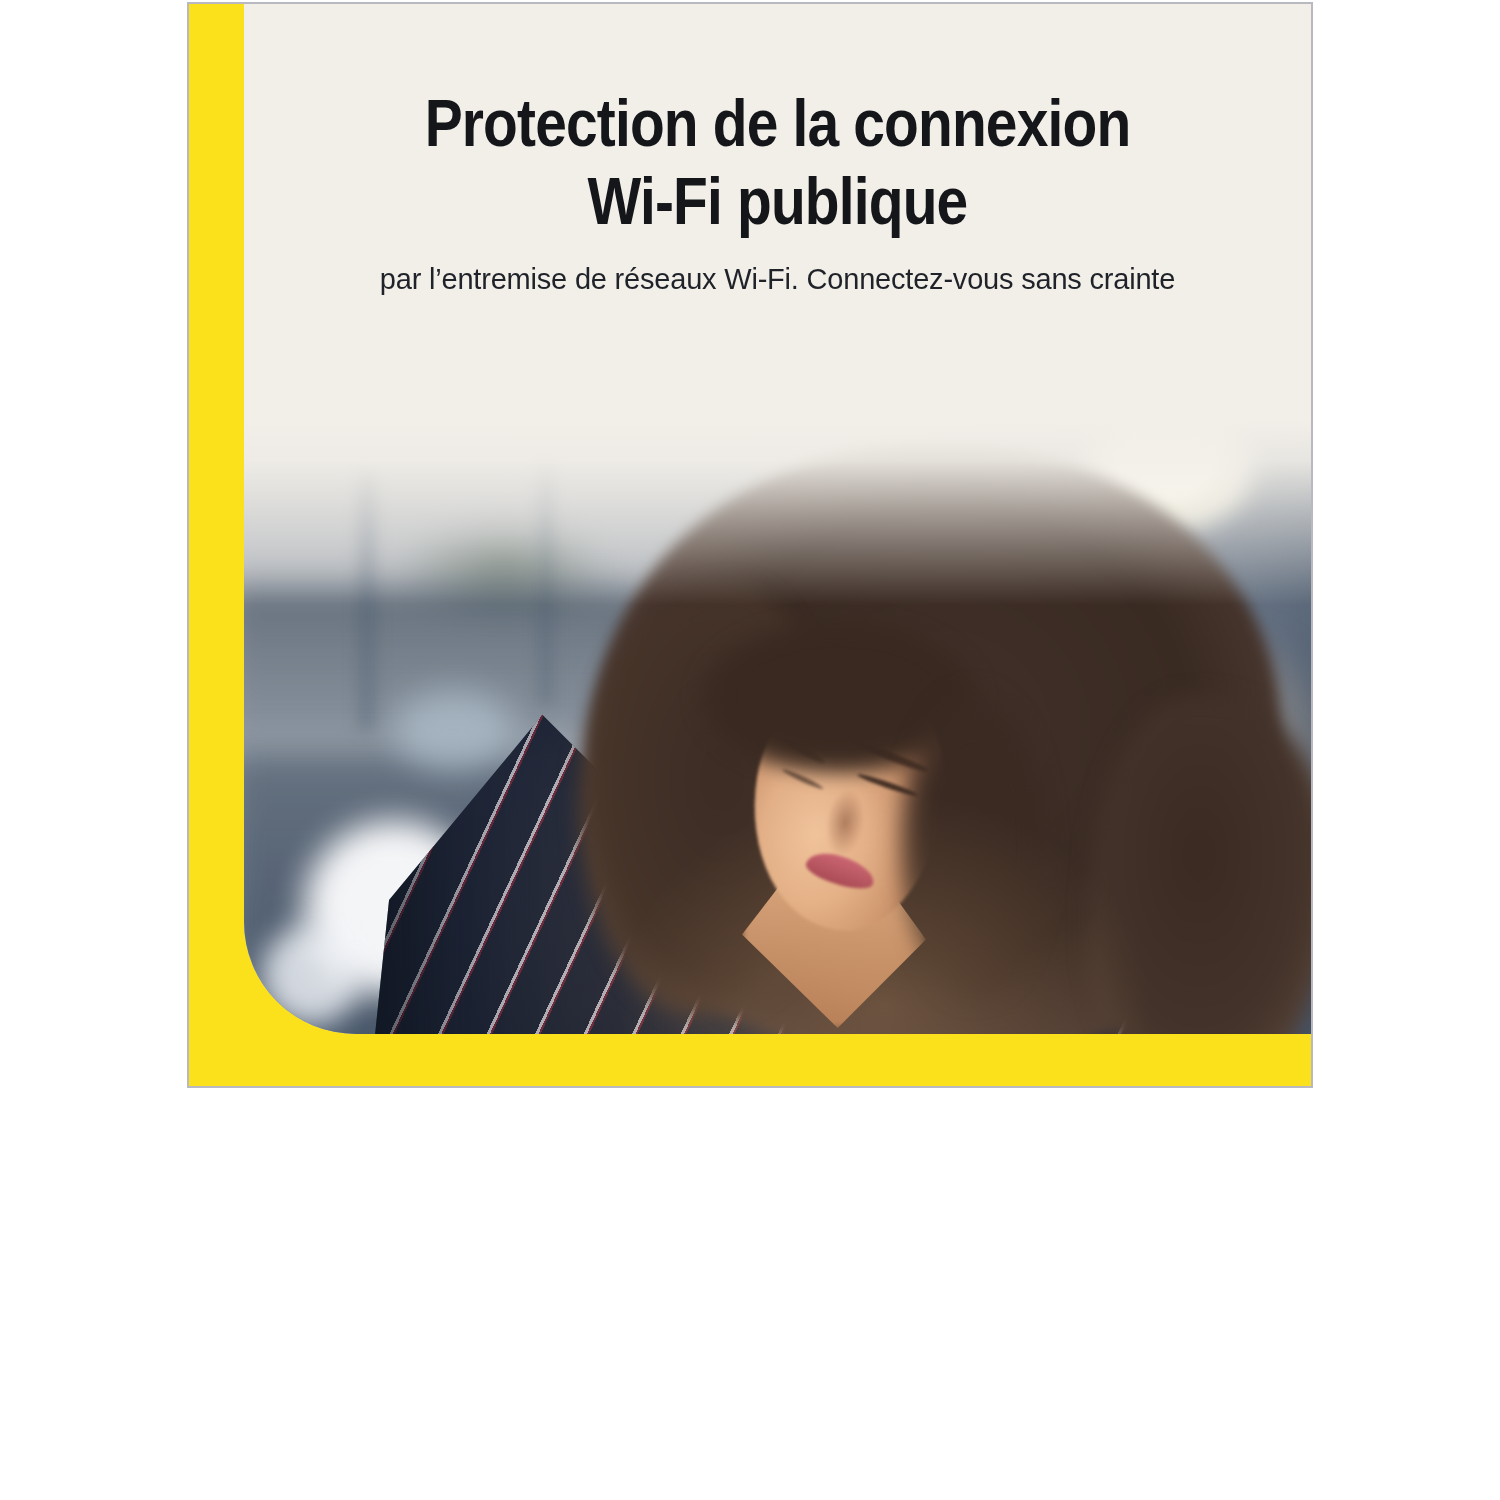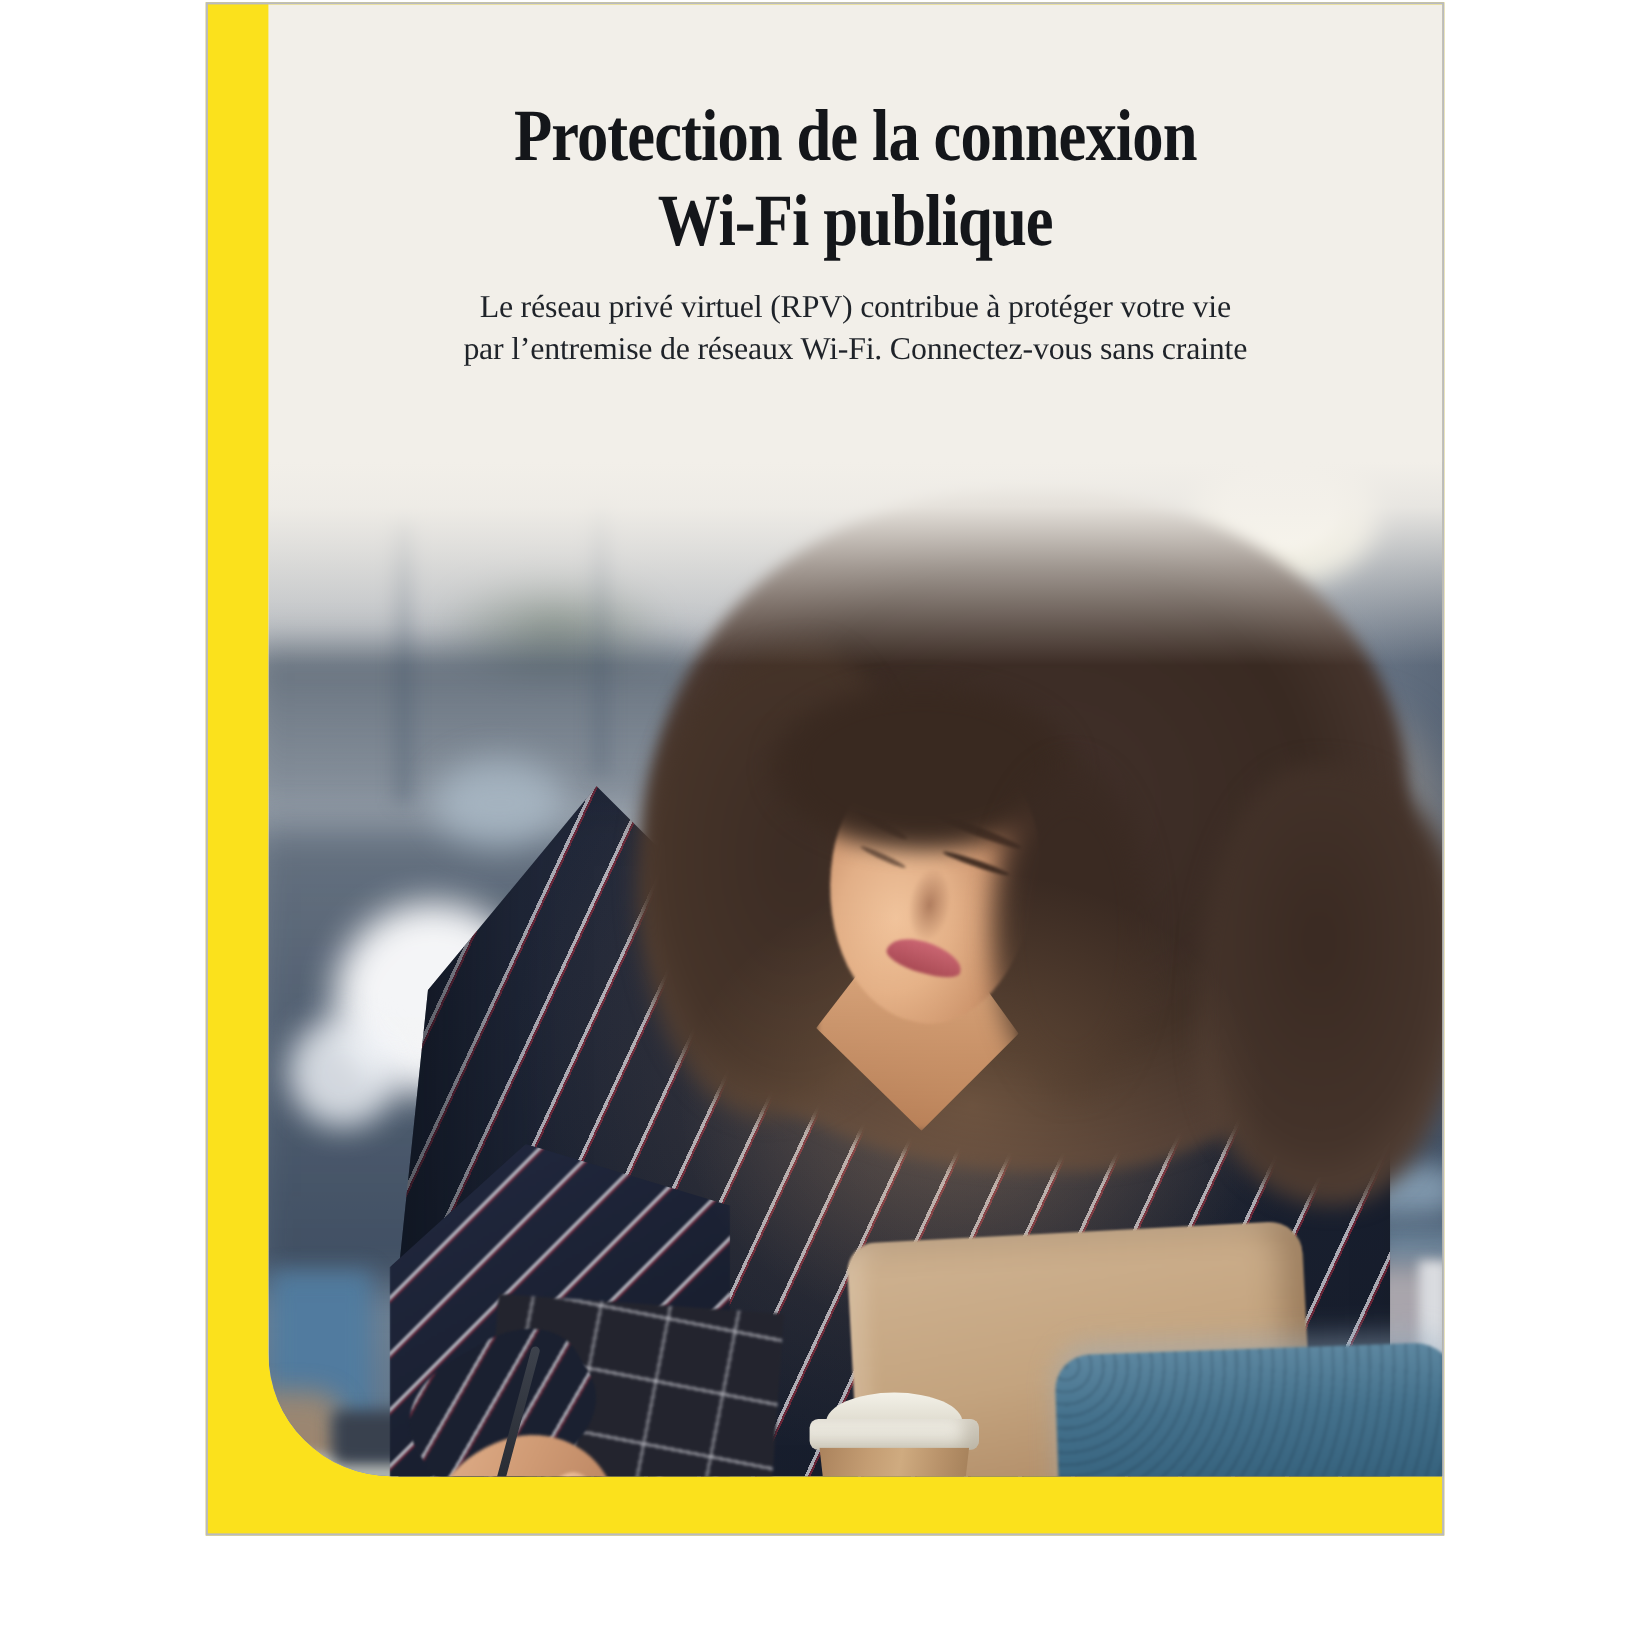--- a/index.html
+++ b/index.html
@@ -8,24 +8,23 @@
     --card-border:#b9bac1;
     --title-text:#14161a;
     --body-text:#1f2329;
     --page-background:#ffffff;
   }
   *{margin:0;padding:0;box-sizing:border-box;}
   html,body{width:1500px;height:1500px;background:var(--page-background);font-family:"Liberation Sans",sans-serif;overflow:hidden;}
   .stage{position:relative;width:1500px;height:1500px;background:var(--page-background);}
 
   .card{
-    position:absolute;left:187px;top:2px;width:1126px;height:1394px;
+    position:absolute;left:187px;top:2px;width:1126px;height:1086px;
     background:var(--brand-yellow);
     border:2px solid var(--card-border);
-    font-family:Liberation Serif, serif;
   }
   .content{
     position:absolute;left:55px;top:0;right:0;bottom:52px;
     background:var(--card-background);
     border-bottom-left-radius:112px;
     overflow:hidden;
   }
 
   
   .title{position:relative;z-index:30;margin-top:80px;text-align:center;color:var(--title-text);font-weight:700;}
@@ -159,21 +158,20 @@
 <div class="stage">
   <div class="card">
     <div class="content">
 
       <h1 class="title">
         <span class="line">Protection de la connexion</span>
         <span class="line">Wi-Fi publique</span>
       </h1>
 
       <p class="subtitle">
-        <span class="line">Le réseau privé virtuel (RPV) contribue à protéger votre vie</span>
         <span class="line">par l’entremise de réseaux Wi-Fi. Connectez-vous sans crainte</span>
       </p>
 
       <div class="photo">
         <div class="bg-base"></div>
         <div class="bg-greensign"></div>
         <div class="bg-darkband"></div>
         <div class="bg-leftcol"></div>
         <div class="bg-mullion1"></div>
         <div class="bg-mullion2"></div>

